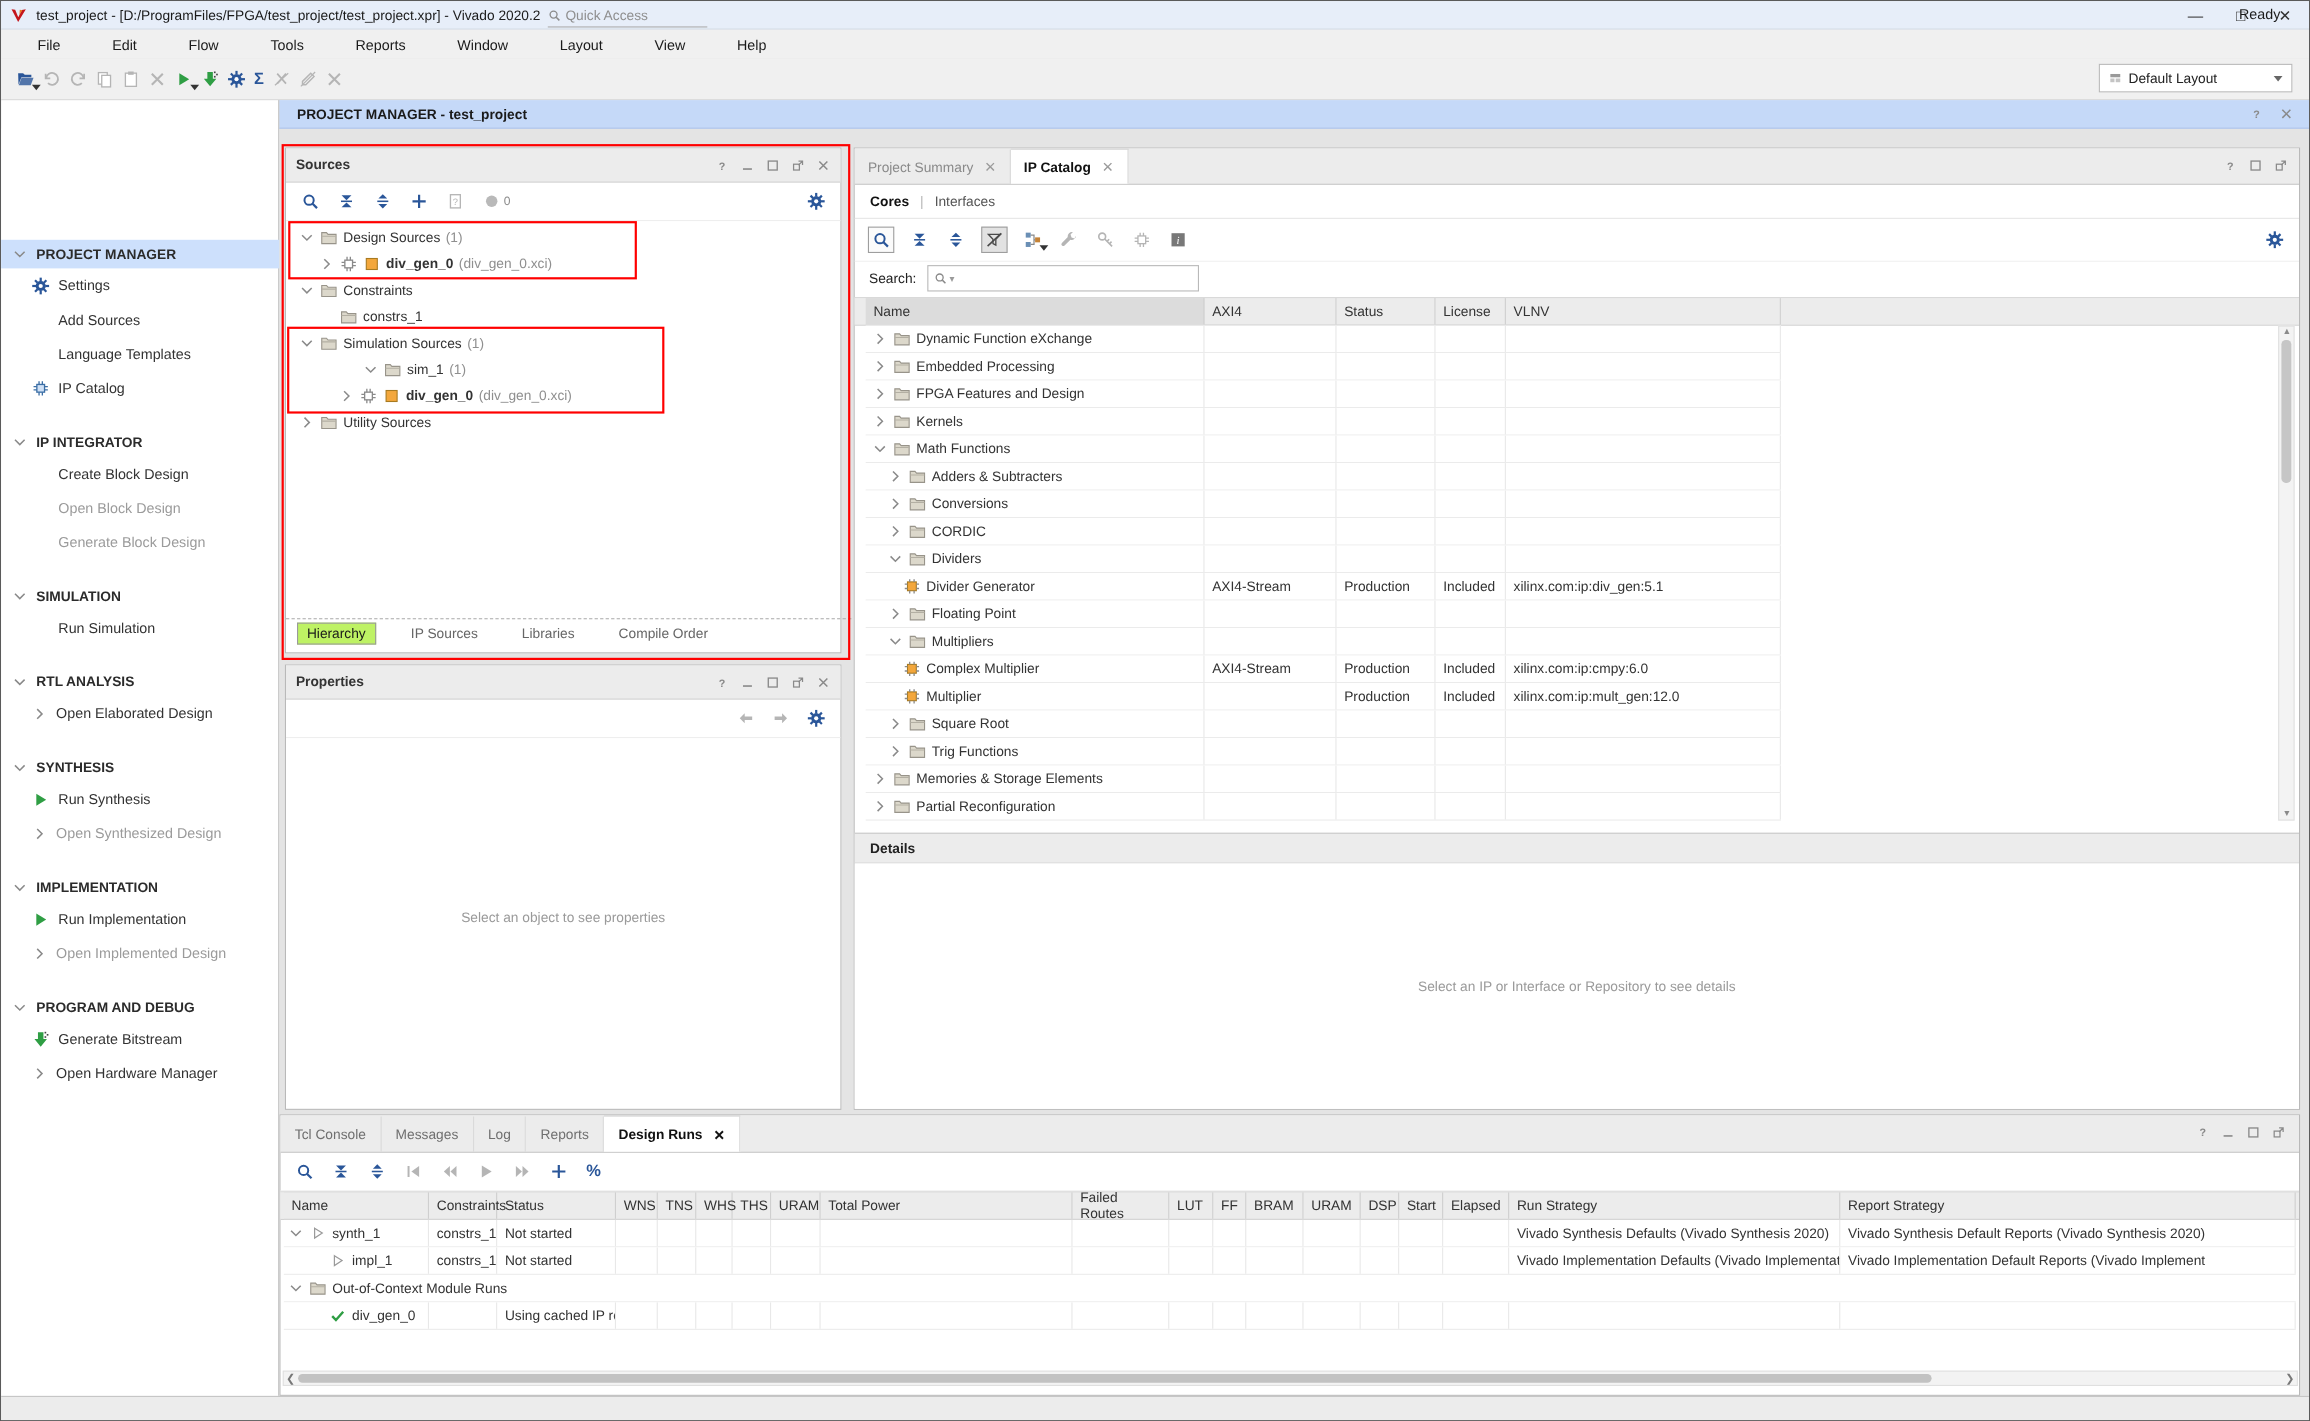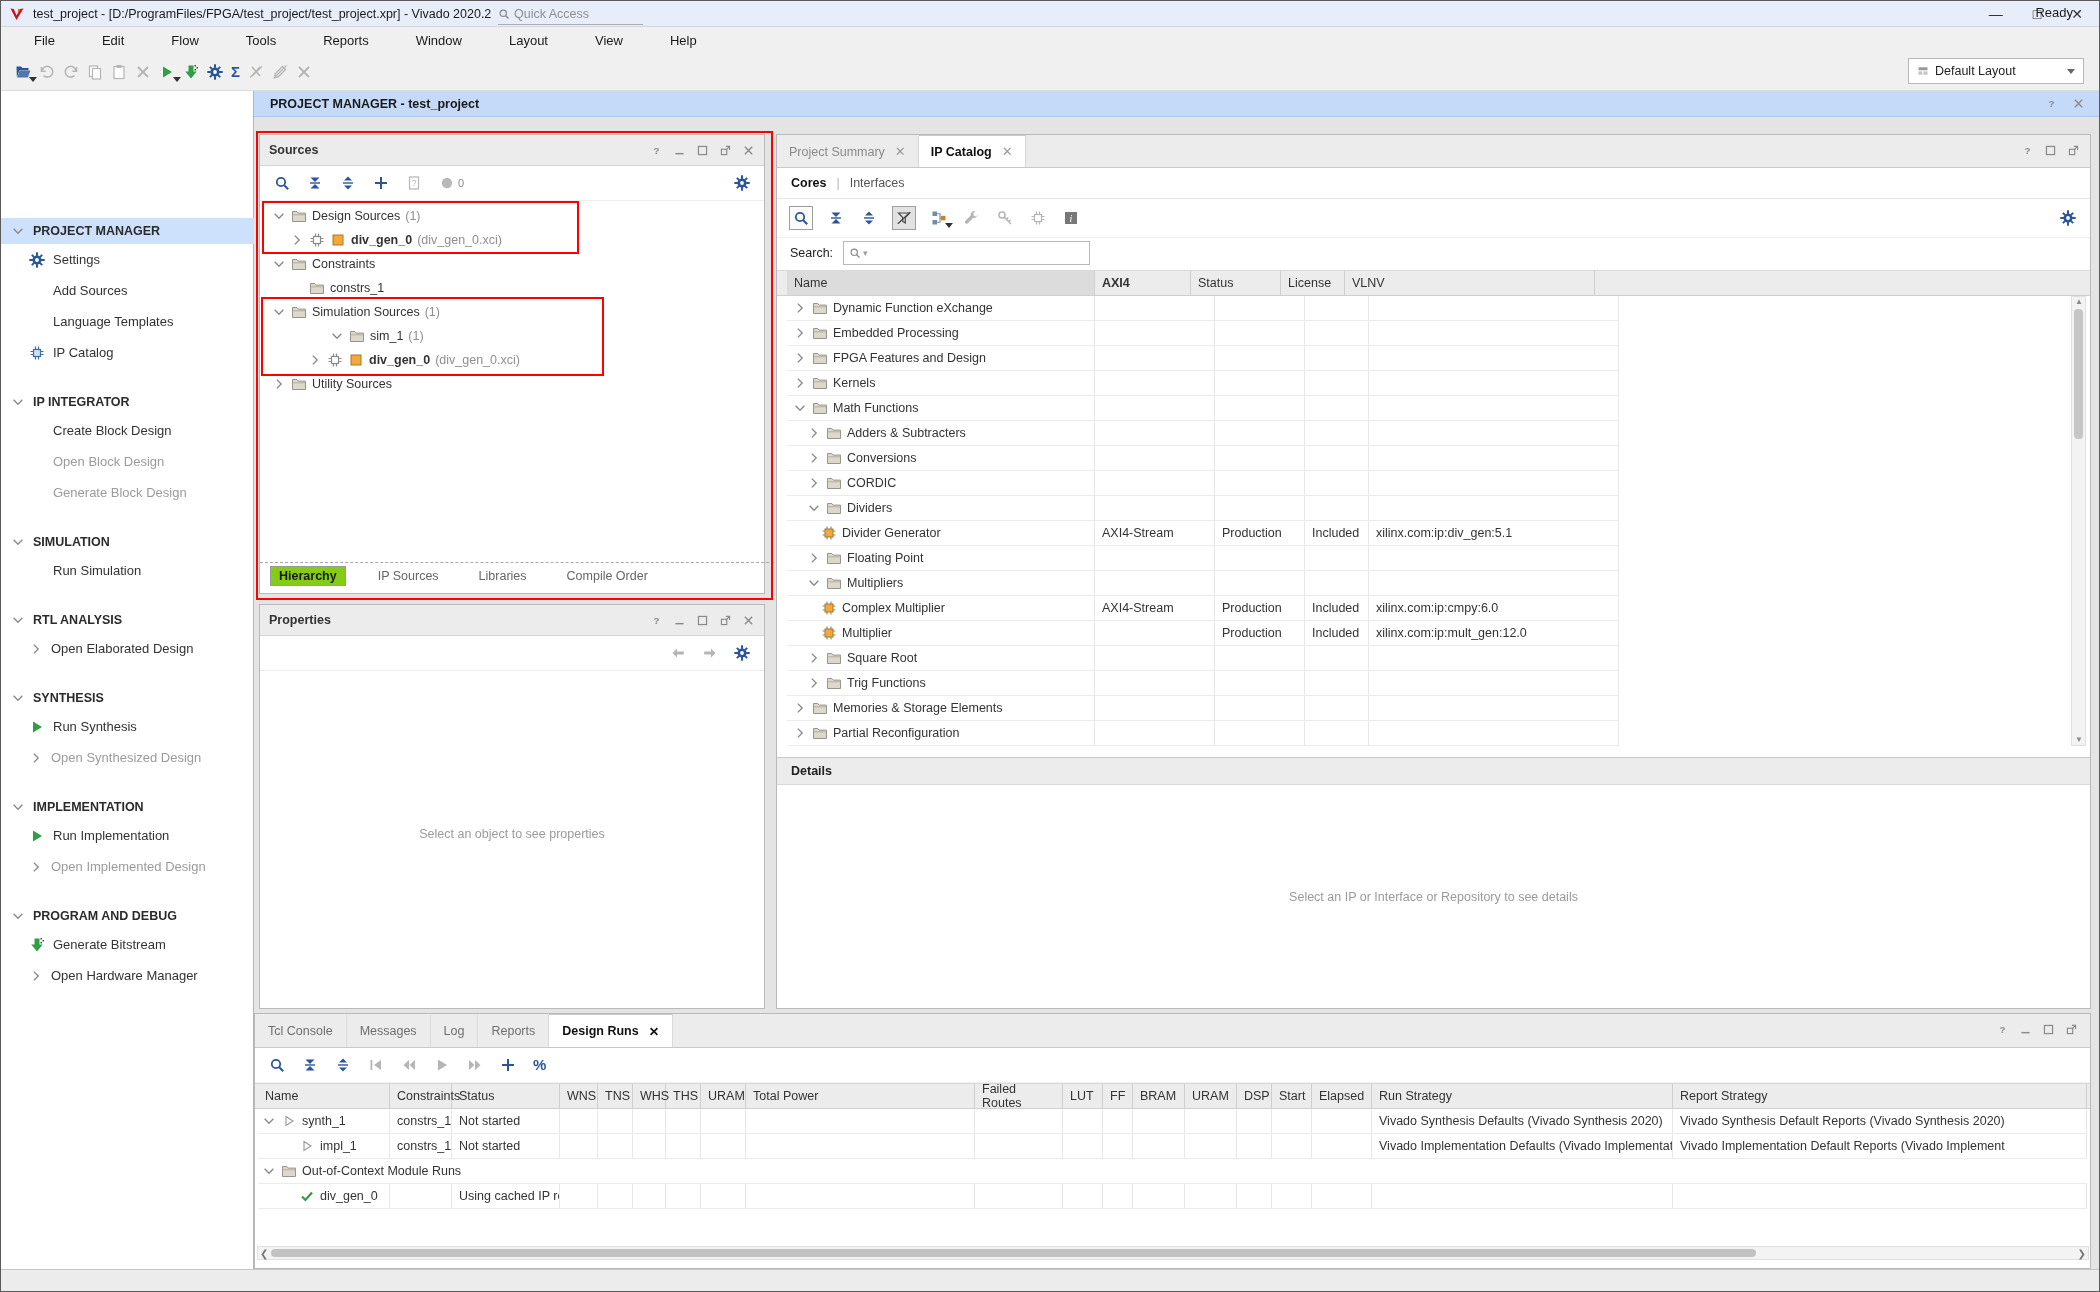--- a/index.html
+++ b/index.html
@@ -57,21 +57,21 @@
 
   
   .tree-row{height:24px;display:flex;align-items:center;gap:5px;font-size:12.5px;color:#333;white-space:nowrap;}
   .tree-row .lbl-b{font-weight:bold;}
   .tree-row .sub{color:#8f8f8f;}
   .chev{width:14px;height:14px;display:inline-flex;flex:0 0 auto;color:#8a8a8a;}
   .chev svg{width:100%;height:100%;}
   .chev.blank{visibility:hidden;}
   #src-tabs{position:absolute;left:0;bottom:4px;width:100%;height:26px;display:flex;align-items:center;gap:24px;padding-left:10px;border-top:1px dashed #a9a9a9;}
   .src-tab{font-size:12.5px;color:#666;padding:2px 8px;}
-  .src-tab.active{background:#84cc16;border:1px solid #9a9a9a;font-weight:bold;color:#1a1a1a;}
+  .src-tab.active{background:#bef264;border:1px solid #9a9a9a;font-weight:normal;color:#1a1a1a;}
 
   
   .doc-tabbar{height:32px;background:#ececec;border-bottom:1px solid #c9c9c9;display:flex;align-items:flex-end;}
   .doc-tab{height:31px;display:flex;align-items:center;gap:10px;padding:0 12px;font-size:12.5px;color:#8a8a8a;border-right:1px solid #d6d6d6;}
   .doc-tab.active{background:#fff;color:#111;font-weight:bold;border-top:1px solid #c9c9c9;}
   .doc-tab .x{color:#9a9a9a;font-weight:normal;font-size:13px;}
 
   
   #cores-row{height:30px;display:flex;align-items:center;gap:10px;padding:0 14px;border-bottom:1px solid #e6e6e6;font-size:12.5px;}
   #cores-row .active{font-weight:bold;color:#111;}
@@ -969,21 +969,21 @@
         </span>
           <span style="font-size:9px;color:#9a9a9a;">▾</span>
       </span>
     </div>
     <div id="ipc-grid-header" class="grid-header" style="position:absolute;left:0;top:135px;width:100%;">
         <div style="width:10px;background:#ececec;"></div>
         <div class="gh-cell" style="width:308px;background:#dcdcdc;">
           <span>Name</span>
           <span class="sort-glyph"></span>
         </div>
-        <div class="gh-cell" style="width:96px;font-weight:bold;">
+        <div class="gh-cell" style="width:120px;">
           <span>AXI4</span>
         </div>
         <div class="gh-cell" style="width:90px;">
           <span>Status</span>
         </div>
         <div class="gh-cell" style="width:64px;">
           <span>License</span>
         </div>
         <div class="gh-cell" style="width:250px;">
           <span>VLNV</span>

